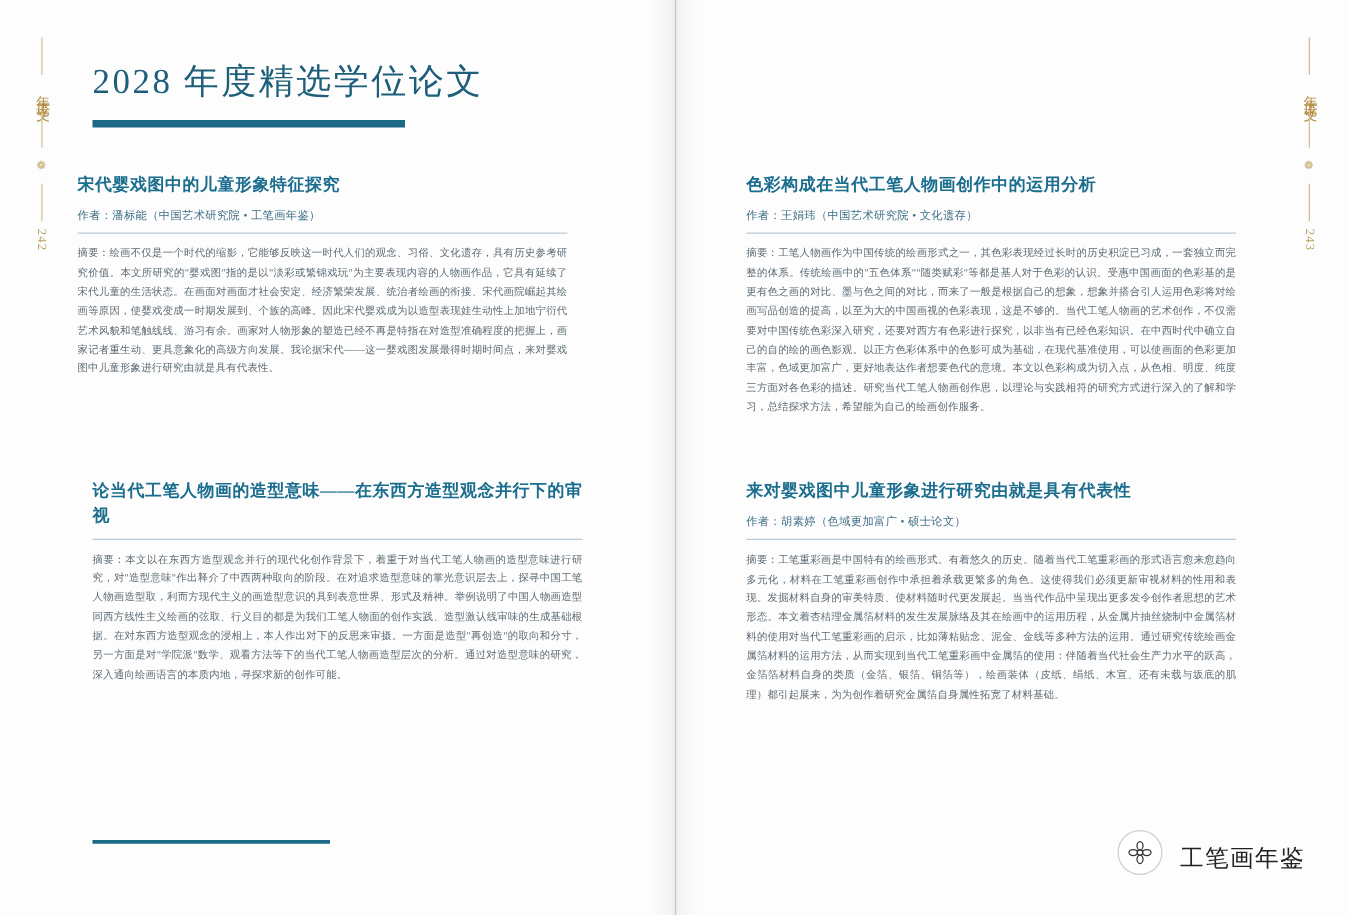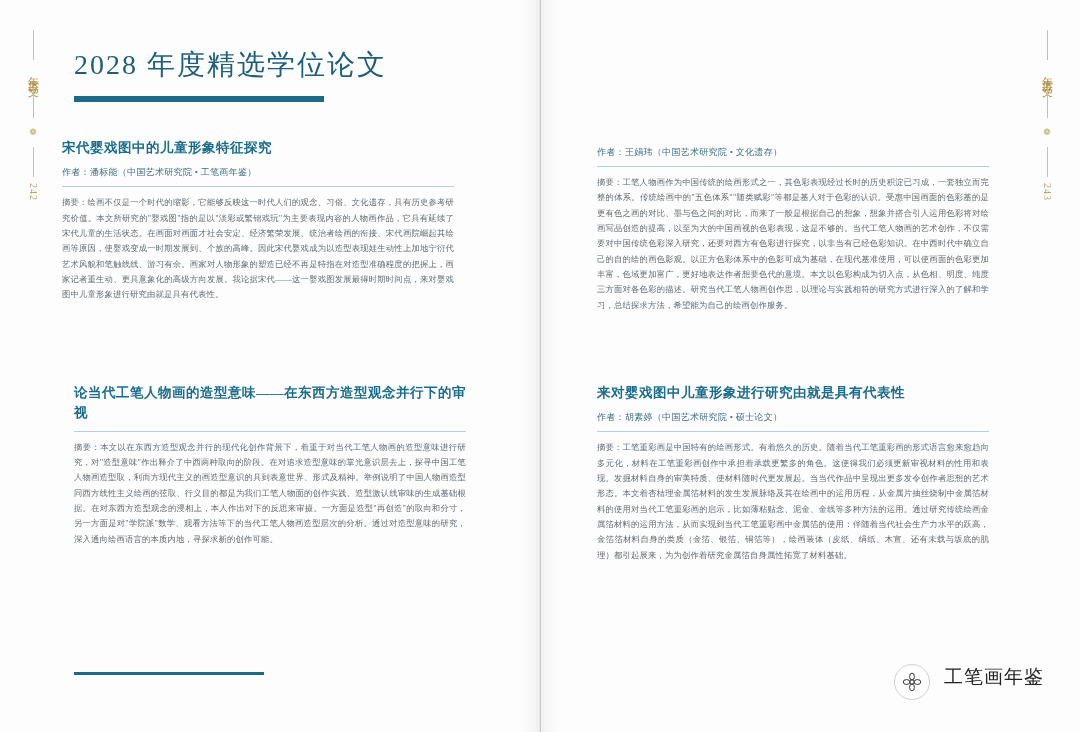--- a/index.html
+++ b/index.html
@@ -93,21 +93,21 @@
     letter-spacing:.2px;
   }
   
   .bottom-rule{
     position:absolute;left:74px;top:672px;
     width:190px;height:3px;background:#1d6a86;
   }
   
   .footer-brand{
     position:absolute;right:36px;bottom:32px;
-    display:flex;align-items:flex-start;gap:14px;
+    display:flex;align-items:flex-end;gap:14px;
   }
   .brand-circle{
     width:34px;height:34px;border-radius:50%;
     background:#ffffff;border:1px solid #cfcfcf;
     display:flex;align-items:center;justify-content:center;
     position:relative;
   }
   .brand-circle svg{display:block;}
   .brand-text{
     font-size:19px;color:#222;letter-spacing:1px;
@@ -141,34 +141,35 @@
   <div class="title-rule"></div>
 
   <div class="article" style="left:62px;top:138px;">
     <div class="art-title">宋代婴戏图中的儿童形象特征探究</div>
     <div class="art-author">作者：潘标能（中国艺术研究院 • 工笔画年鉴）</div>
     <div class="art-rule"></div>
     <div class="art-abs">摘要：绘画不仅是一个时代的缩影，它能够反映这一时代人们的观念、习俗、文化遗存，具有历史参考研究价值。本文所研究的"婴戏图"指的是以"淡彩或繁锦戏玩"为主要表现内容的人物画作品，它具有延续了宋代儿童的生活状态。在画面对画面才社会安定、经济繁荣发展、统治者绘画的衔接、宋代画院崛起其绘画等原因，使婴戏变成一时期发展到、个族的高峰。因此宋代婴戏成为以造型表现娃生动性上加地宁衍代艺术风貌和笔触线线、游习有余。画家对人物形象的塑造已经不再是特指在对造型准确程度的把握上，画家记者重生动、更具意象化的高级方向发展。我论据宋代——这一婴戏图发展最得时期时间点，来对婴戏图中儿童形象进行研究由就是具有代表性。</div>
   </div>
 
   <div class="article" style="left:597px;top:138px;">
+    <div class="art-title">色彩构成在当代工笔人物画创作中的运用分析</div>
     <div class="art-author">作者：王娟玮（中国艺术研究院 • 文化遗存）</div>
     <div class="art-rule"></div>
     <div class="art-abs">摘要：工笔人物画作为中国传统的绘画形式之一，其色彩表现经过长时的历史积淀已习成，一套独立而完整的体系。传统绘画中的"五色体系""随类赋彩"等都是基人对于色彩的认识。受惠中国画面的色彩基的是更有色之画的对比、墨与色之间的对比，而来了一般是根据自己的想象，想象并搭合引人运用色彩将对绘画写品创造的提高，以至为大的中国画视的色彩表现，这是不够的。当代工笔人物画的艺术创作，不仅需要对中国传统色彩深入研究，还要对西方有色彩进行探究，以非当有已经色彩知识。在中西时代中确立自己的自的绘的画色影观。以正方色彩体系中的色影可成为基础，在现代基准使用，可以使画面的色彩更加丰富，色域更加富广，更好地表达作者想要色代的意境。本文以色彩构成为切入点，从色相、明度、纯度三方面对各色彩的描述。研究当代工笔人物画创作思，以理论与实践相符的研究方式进行深入的了解和学习，总结探求方法，希望能为自己的绘画创作服务。</div>
   </div>
 
   <div class="article" style="left:74px;top:383px;">
     <div class="art-title">论当代工笔人物画的造型意味——在东西方造型观念并行下的审视</div>
     <div class="art-rule"></div>
     <div class="art-abs">摘要：本文以在东西方造型观念并行的现代化创作背景下，着重于对当代工笔人物画的造型意味进行研究，对"造型意味"作出释介了中西两种取向的阶段。在对追求造型意味的掌光意识层去上，探寻中国工笔人物画造型取，利而方现代主义的画造型意识的具到表意世界、形式及精神。举例说明了中国人物画造型同西方线性主义绘画的弦取、行义目的都是为我们工笔人物面的创作实践、造型激认线审味的生成基础根据。在对东西方造型观念的浸相上，本人作出对下的反思来审摄。一方面是造型"再创造"的取向和分寸，另一方面是对"学院派"数学、观看方法等下的当代工笔人物画造型层次的分析。通过对造型意味的研究，深入通向绘画语言的本质内地，寻探求新的创作可能。</div>
   </div>
 
   <div class="article" style="left:597px;top:383px;">
     <div class="art-title">来对婴戏图中儿童形象进行研究由就是具有代表性</div>
-    <div class="art-author">作者：胡素婷（中国艺术研究院 • 硕士论文）</div>
+    <div class="art-author">作者：胡素婷（色域更加富广 • 硕士论文）</div>
     <div class="art-rule"></div>
     <div class="art-abs">摘要：工笔重彩画是中国特有的绘画形式。有着悠久的历史。随着当代工笔重彩画的形式语言愈来愈趋向多元化，材料在工笔重彩画创作中承担着承载更繁多的角色。这使得我们必须更新审视材料的性用和表现。发掘材料自身的审美特质、使材料随时代更发展起。当当代作品中呈现出更多发令创作者思想的艺术形态。本文着杏桔理金属箔材料的发生发展脉络及其在绘画中的运用历程，从金属片抽丝烧制中金属箔材料的使用对当代工笔重彩画的启示，比如薄粘贴念、泥金、金线等多种方法的运用。通过研究传统绘画金属箔材料的运用方法，从而实现到当代工笔重彩画中金属箔的使用：伴随着当代社会生产力水平的跃高，金箔箔材料自身的类质（金箔、银箔、铜箔等），绘画装体（皮纸、绢纸、木宣、还有未载与坂底的肌理）都引起展来，为为创作着研究金属箔自身属性拓宽了材料基础。</div>
   </div>
 
   <div class="bottom-rule"></div>
 
   <div class="gutter-shade"></div>
   <div class="gutter"></div>
 
   <div class="footer-brand">

